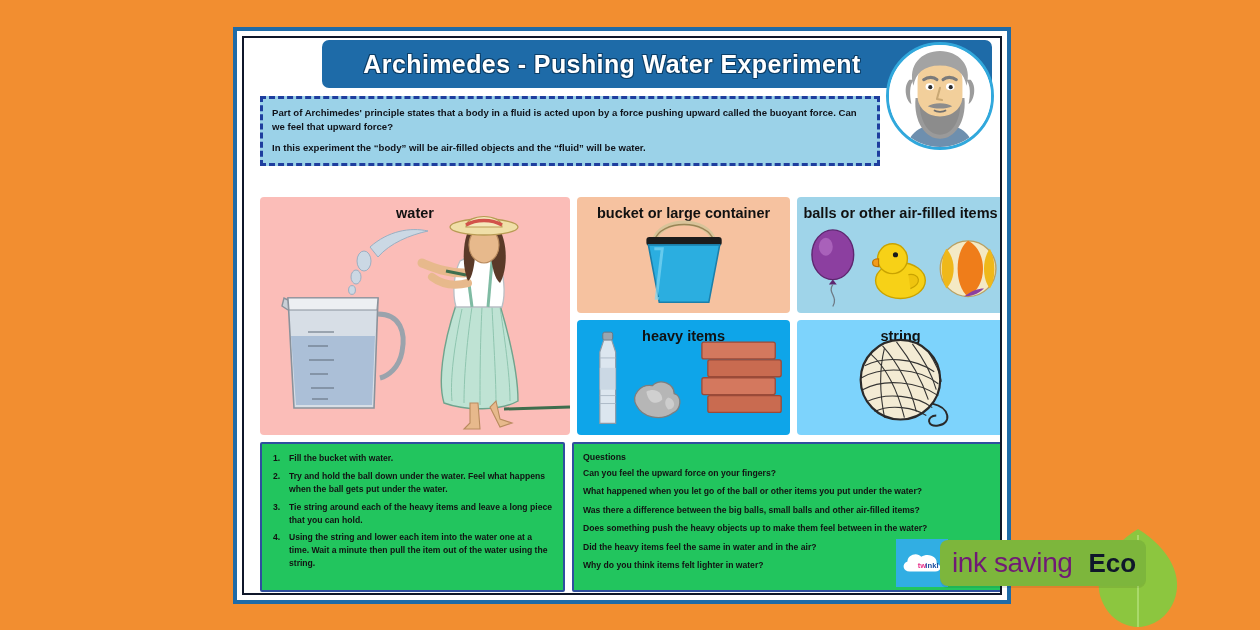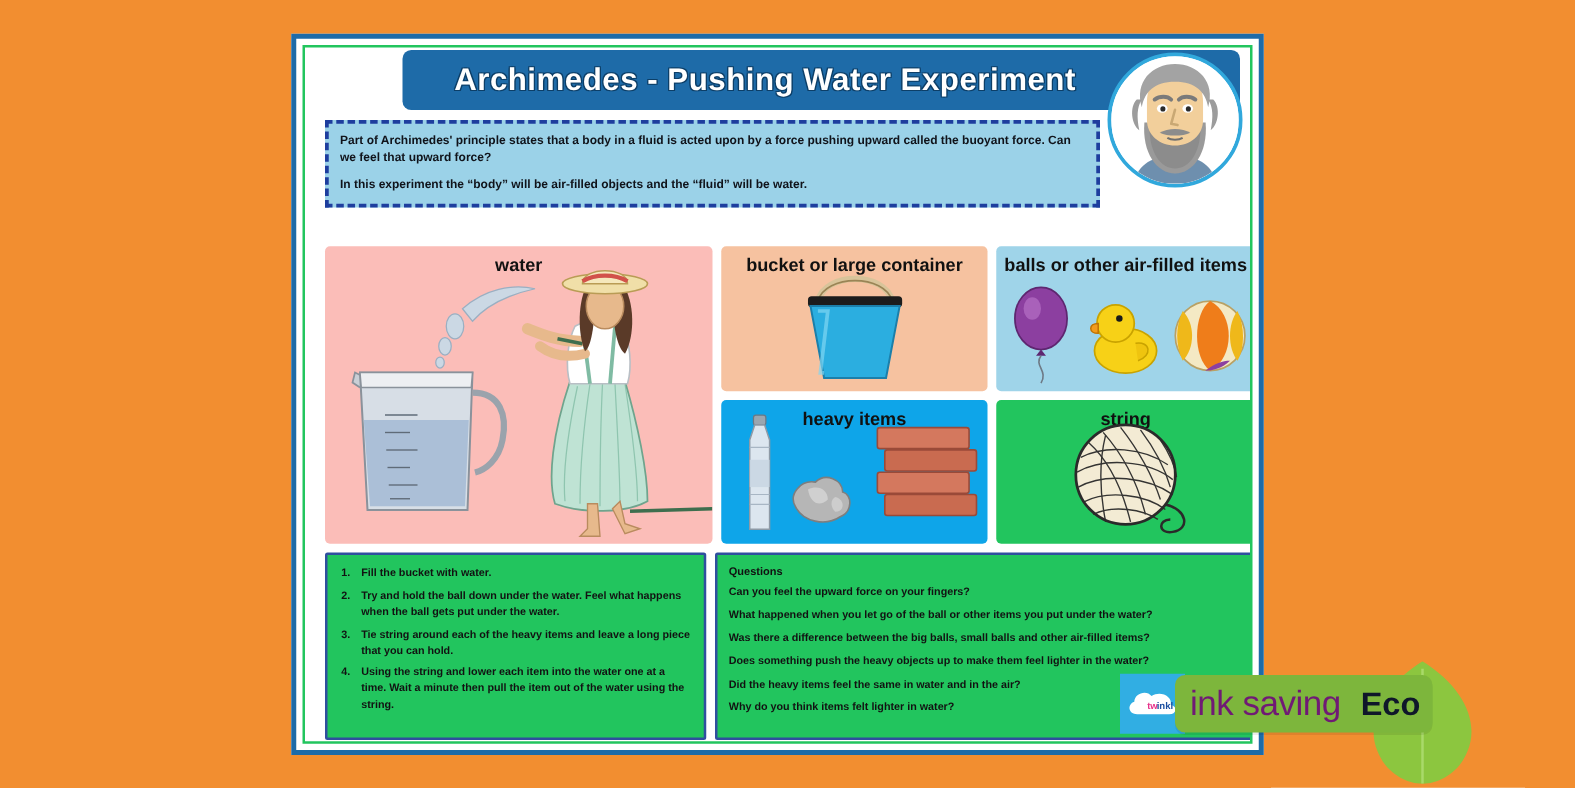--- a/index.html
+++ b/index.html
@@ -17,21 +17,21 @@
     left: 233px; top: 27px;
     width: 778px; height: 577px;
     background: #ffffff;
     border: 4px solid #1E6BA8;
     padding: 5px;
   }
   .page-inner {
     position: relative;
     width: 100%; height: 100%;
     background: #ffffff;
-    border: 2px solid #22c55e;
+    border: 2px solid #0f172a;
     overflow: hidden;
   }
 
   
   .header {
     position: relative;
     height: 52px;
   }
   .title-banner {
     position: absolute;
@@ -111,21 +111,21 @@
   }
   .panel .art svg { width: 100%; height: 100%; display: block; }
 
   .col-water { width: 310px; height: 238px; background: #FBBDB8; }
   .col-right { flex: 1; display: flex; flex-direction: column; gap: 7px; }
   .row-top { display: flex; gap: 7px; flex: 1; }
   .row-bot { display: flex; gap: 7px; flex: 1; }
   .p-bucket { flex: 1.03; background: #F6C2A0; }
   .p-balls  { flex: 1;    background: #9FD4E9; }
   .p-heavy  { flex: 1.03; background: #0ea5e9; }
-  .p-string { flex: 1;    background: #22c55e; }
+  .p-string { flex: 1;    background: #7dd3fc; }
 
   
   .bottom {
     position: absolute;
     left: 16px; top: 404px;
     width: 744px; height: 150px;
     display: flex;
     gap: 7px;
   }
   .box {
@@ -439,21 +439,21 @@
             <li>Using the string and lower each item into the water one at a time. Wait a minute then pull the item out of the water using the string.</li>
           </ol>
         </div>
 
         <div class="box box-questions">
           <div class="q-title">Questions</div>
           <ul class="questions">
             <li>Can you feel the upward force on your fingers?</li>
             <li>What happened when you let go of the ball or other items you put under the water?</li>
             <li>Was there a difference between the big balls, small balls and other air-filled items?</li>
-            <li>Does something push the heavy objects up to make them feel lighter in the water?</li>
+            <li>Does something push the heavy objects up to make them feel between in the water?</li>
             <li>Did the heavy items feel the same in water and in the air?</li>
             <li>Why do you think items felt lighter in water?</li>
           </ul>
         </div>
       </div>
 
     </div>
   </div>
 
   <div class="eco-wrap">

